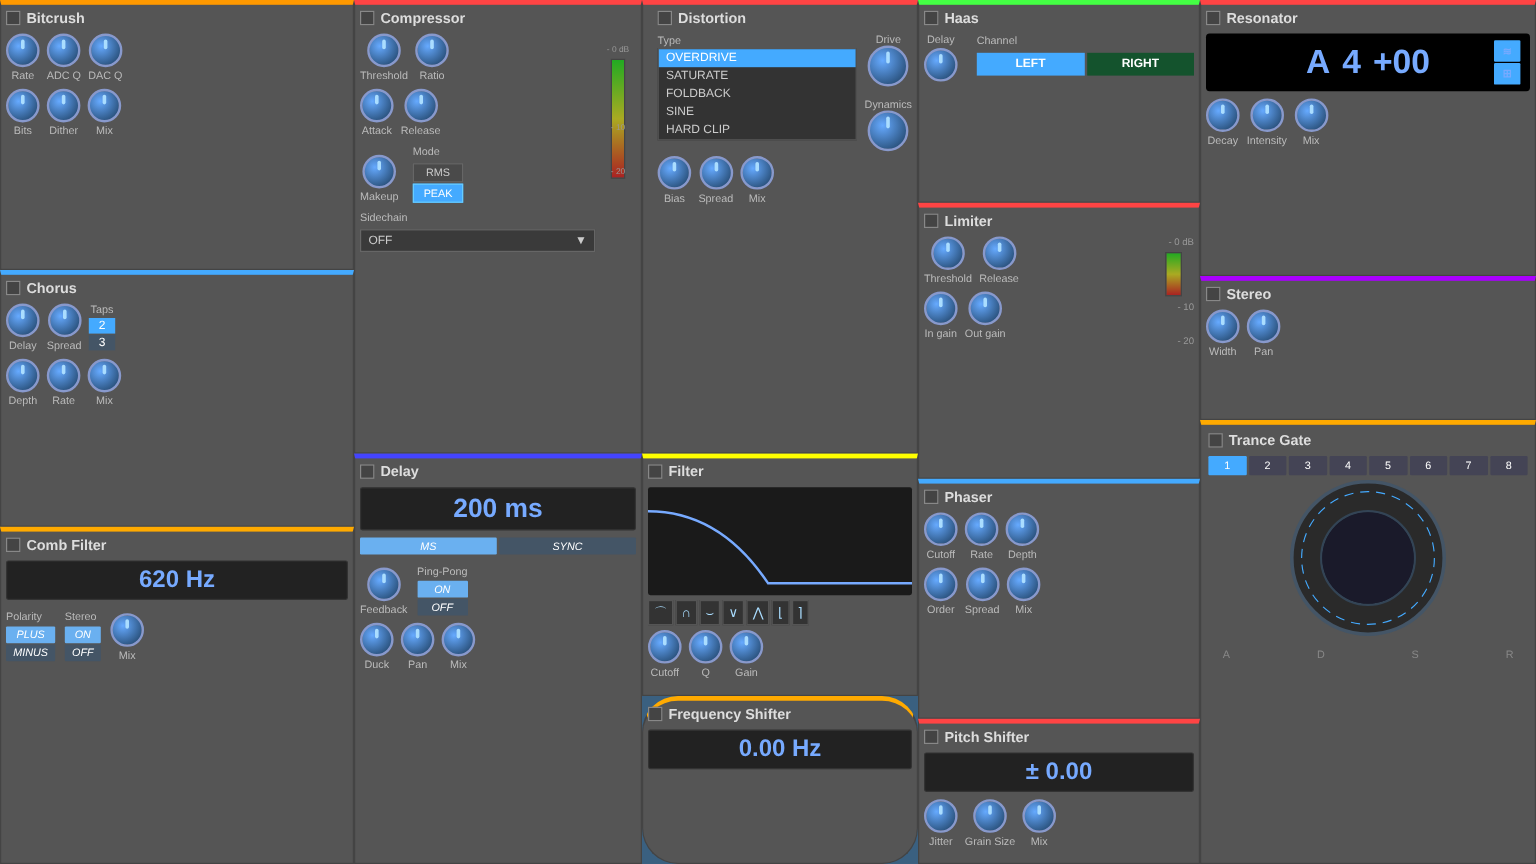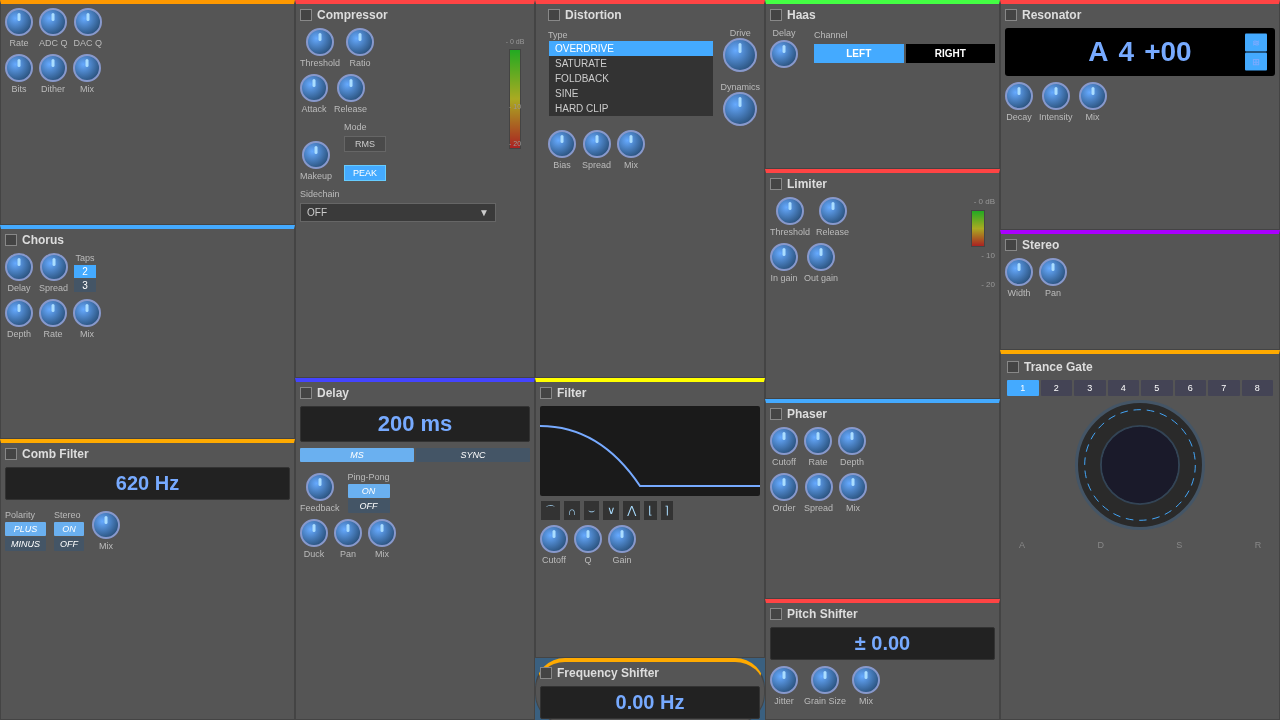--- a/index.html
+++ b/index.html
@@ -145,21 +145,21 @@
     .col5 { width: 240px; flex: 1; display: flex; flex-direction: column; }
 
     .panel-bitcrush { flex: none; height: 225px; border-top: 4px solid #f90; }
     .panel-chorus { flex: none; height: 214px; border-top: 4px solid #4af; }
     .panel-combfilter { flex: 1; border-top: 4px solid #fa0; }
 
     .panel-compressor { flex: none; height: 378px; border-top: 4px solid #f44; }
     .panel-delay { flex: 1; border-top: 4px solid #44f; }
 
     .panel-distortion { flex: none; height: 378px; border-top: 4px solid #f44; padding-left: 12px; }
-    .panel-filter { flex: none; height: 280px; border-top: 4px solid #ff0; }
+    .panel-filter { flex: none; height: 202px; border-top: 4px solid #ff0; }
     .panel-freqshifter { flex: 1; border-top: 4px solid #fa0; }
 
     .panel-haas { flex: none; height: 169px; border-top: 4px solid #4f4; }
     .panel-limiter { flex: none; height: 230px; border-top: 4px solid #f44; }
     .panel-phaser { flex: none; height: 200px; border-top: 4px solid #4af; }
     .panel-pitchshifter { flex: 1; border-top: 4px solid #f44; }
 
     .panel-resonator { flex: none; height: 230px; border-top: 4px solid #f44; }
     .panel-stereo { flex: none; height: 120px; border-top: 4px solid #a0f; }
     .panel-trancegate { flex: 1; border-top: 4px solid #fa0; }
@@ -286,25 +286,25 @@
     .haas-channel-btn {
       flex: 1;
       background: #4af;
       color: #fff;
       border: none;
       padding: 4px;
       font-size: 10px;
       cursor: pointer;
       font-weight: bold;
     }
-    .haas-channel-btn.inactive { background: #000000; }
+    .haas-channel-btn.inactive { background: #14532d; }
     .mode-btn-group {
       display: flex;
       flex-direction: column;
-      gap: 13px;
+      gap: 1px;
       margin-top: 4px;
     }
     .mode-btn {
       background: #4a4a4a;
       border: 1px solid #666;
       color: #ccc;
       padding: 2px 8px;
       font-size: 9px;
       cursor: pointer;
       text-align: center;
@@ -338,20 +338,24 @@
     .taps-val.inactive { background: #456; }
   </style>
 </head>
 <body>
 
 <div class="main-container">
 
   <div class="col1" style="display:flex;flex-direction:column;gap:0;">
 
     <div class="panel panel-bitcrush">
+      <div class="panel-header">
+        <div class="panel-led"></div>
+        <span>Bitcrush</span>
+      </div>
       <div class="knob-row">
         <div class="knob-group">
           <div class="knob knob-sm"></div>
           <span class="knob-label">Rate</span>
         </div>
         <div class="knob-group">
           <div class="knob knob-sm"></div>
           <span class="knob-label">ADC Q</span>
         </div>
         <div class="knob-group">

